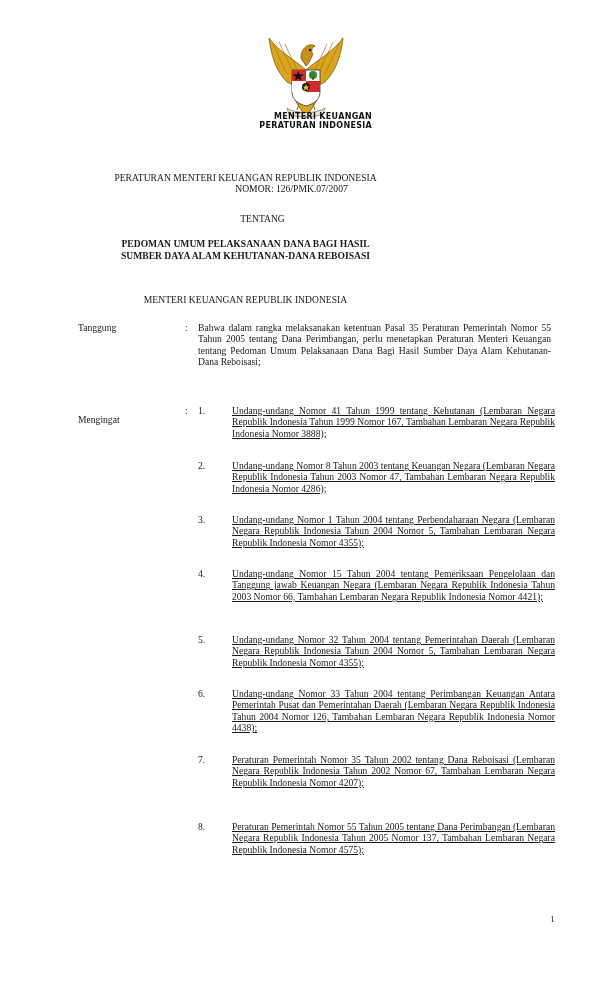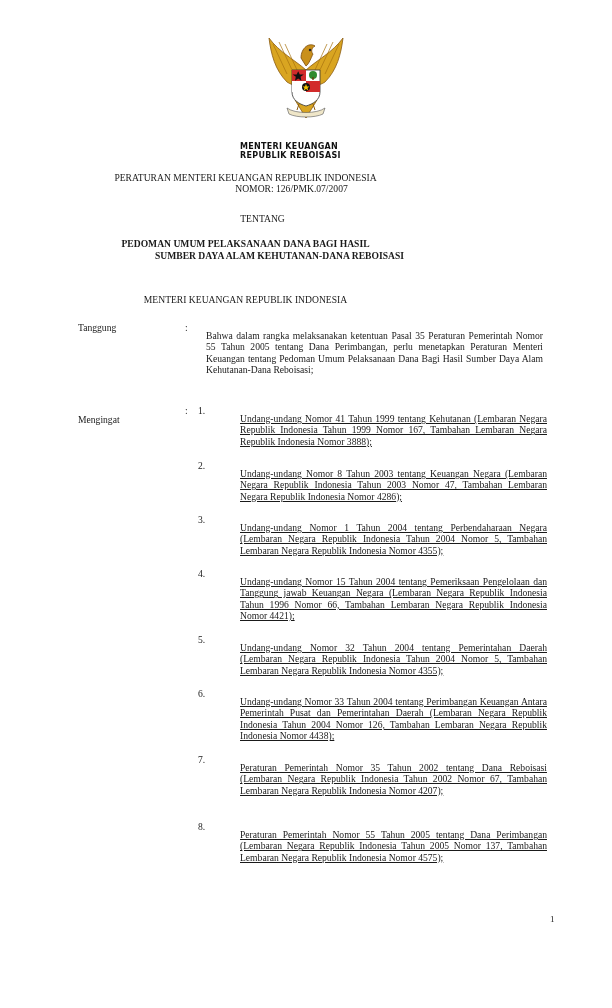--- a/index.html
+++ b/index.html
@@ -1,33 +1,33 @@
 <!DOCTYPE html>
 <html><head>
 <meta charset="utf-8">
 <style>
   html, body { margin: 0; padding: 0; background: #ffffff; }
   body { width: 612px; height: 1008px; position: relative; overflow: hidden;
          font-family: "Liberation Serif", "DejaVu Serif", serif; color: #1a1a1a; font-size: 9.6px; line-height: 11.4px; }
   .emblem { position: absolute; left: 265px; top: 30px; width: 82px; height: 100px; }
-  .emblem-caption { position: absolute; left: 240px; top: 142px; width: 132px; text-align: left;
+  .emblem-caption { position: absolute; left: 240px; top: 112px; width: 132px; text-align: right;
     font-family: "DejaVu Sans", sans-serif; font-weight: bold; font-size: 8px; line-height: 9px; letter-spacing: 0.3px; color: #111; }
   .center { position: absolute; left: 0; width: 491px; text-align: center; }
   .title1 { top: 172px; }
   .title2 { top: 183px; padding-left: 46px; }
   .tentang { top: 213px; padding-left: 17px; }
   .subject1 { top: 238px; font-weight: bold; }
-  .subject2 { top: 250px; font-weight: bold; padding-left: 34px; }
+  .subject2 { top: 250px; font-weight: bold; }
   .minister { top: 294px; }
   .label { position: absolute; left: 78px; }
   .colon { position: absolute; left: 185px; }
   .para { position: absolute; left: 198px; width: 353px; text-align: justify; text-align-last: left; }
   .num { position: absolute; left: 198px; }
   .item { position: absolute; left: 232px; width: 323px; text-align: justify; text-decoration: underline; }
-  .item p, .para p { margin: 8px; }
+  .item p, .para p { margin: 0; }
   .pageno { position: absolute; left: 550px; top: 914px; font-size: 9px; }
 </style>
 </head>
 <body>
 
 <div>
 
   <svg class="emblem" viewBox="0 0 82 100">
 
     <path d="M41 40 C30 30 14 22 4 8 C6 24 10 40 22 52 C28 56 34 56 38 54 Z" fill="#d9a521" stroke="#8a5a10" stroke-width="0.8"></path>
@@ -50,21 +50,21 @@
     <circle cx="41" cy="57" r="4" fill="#111"></circle>
     <path d="M41 54 L42 56.5 L44.5 56.5 L42.5 58 L43.3 60.5 L41 59 L38.7 60.5 L39.5 58 L37.5 56.5 L40 56.5 Z" fill="#f2c200"></path>
 
     <path d="M22 78 C30 84 52 84 60 78 L58 84 C50 88 32 88 24 84 Z" fill="#efe6c8" stroke="#555" stroke-width="0.6"></path>
 
     <path d="M34 74 L32 80 M48 74 L50 80" stroke="#8a5a10" stroke-width="1"></path>
   </svg>
 
   <div class="emblem-caption">
     <div>MENTERI KEUANGAN</div>
-    <div>REPUBLIK REBOISASI</div>
+    <div>PERATURAN INDONESIA</div>
   </div>
 
   <div class="center title1">PERATURAN MENTERI KEUANGAN REPUBLIK INDONESIA</div>
   <div class="center title2">NOMOR: 126/PMK.07/2007</div>
   <div class="center tentang">TENTANG</div>
   <div class="center subject1">PEDOMAN UMUM PELAKSANAAN DANA BAGI HASIL</div>
   <div class="center subject2">SUMBER DAYA ALAM KEHUTANAN-DANA  REBOISASI</div>
   <div class="center minister">MENTERI KEUANGAN REPUBLIK INDONESIA</div>
 
   <div class="label" style="top:322px">Tanggung</div>
@@ -86,21 +86,21 @@
       <p>Undang-undang Nomor 8 Tahun 2003 tentang Keuangan Negara (Lembaran Negara Republik Indonesia Tahun 2003 Nomor 47, Tambahan Lembaran Negara Republik Indonesia Nomor 4286);</p>
     </div>
 
   <div class="num" style="top:514px">3.</div>
   <div class="item" style="top:514px">
       <p>Undang-undang Nomor 1 Tahun 2004 tentang Perbendaharaan Negara (Lembaran Negara Republik Indonesia Tahun 2004 Nomor 5, Tambahan Lembaran Negara Republik Indonesia Nomor 4355);</p>
     </div>
 
   <div class="num" style="top:568px">4.</div>
   <div class="item" style="top:568px">
-      <p>Undang-undang Nomor 15 Tahun 2004 tentang Pemeriksaan Pengelolaan dan Tanggung jawab Keuangan Negara  (Lembaran Negara Republik Indonesia Tahun 1996 Nomor 66, Tambahan Lembaran Negara Republik Indonesia Nomor 4421);</p>
+      <p>Undang-undang Nomor 15 Tahun 2004 tentang Pemeriksaan Pengelolaan dan Tanggung jawab Keuangan Negara  (Lembaran Negara Republik Indonesia Tahun 2003 Nomor 66, Tambahan Lembaran Negara Republik Indonesia Nomor 4421);</p>
     </div>
 
   <div class="num" style="top:634px">5.</div>
   <div class="item" style="top:634px">
       <p>Undang-undang Nomor 32 Tahun 2004 tentang Pemerintahan Daerah (Lembaran Negara Republik Indonesia Tahun 2004 Nomor 5, Tambahan Lembaran Negara Republik Indonesia Nomor 4355);</p>
     </div>
 
   <div class="num" style="top:688px">6.</div>
   <div class="item" style="top:688px">
       <p>Undang-undang Nomor 33 Tahun 2004 tentang Perimbangan Keuangan Antara Pemerintah Pusat dan Pemerintahan Daerah (Lembaran Negara Republik Indonesia Tahun 2004 Nomor 126, Tambahan Lembaran Negara Republik Indonesia Nomor 4438);</p>

